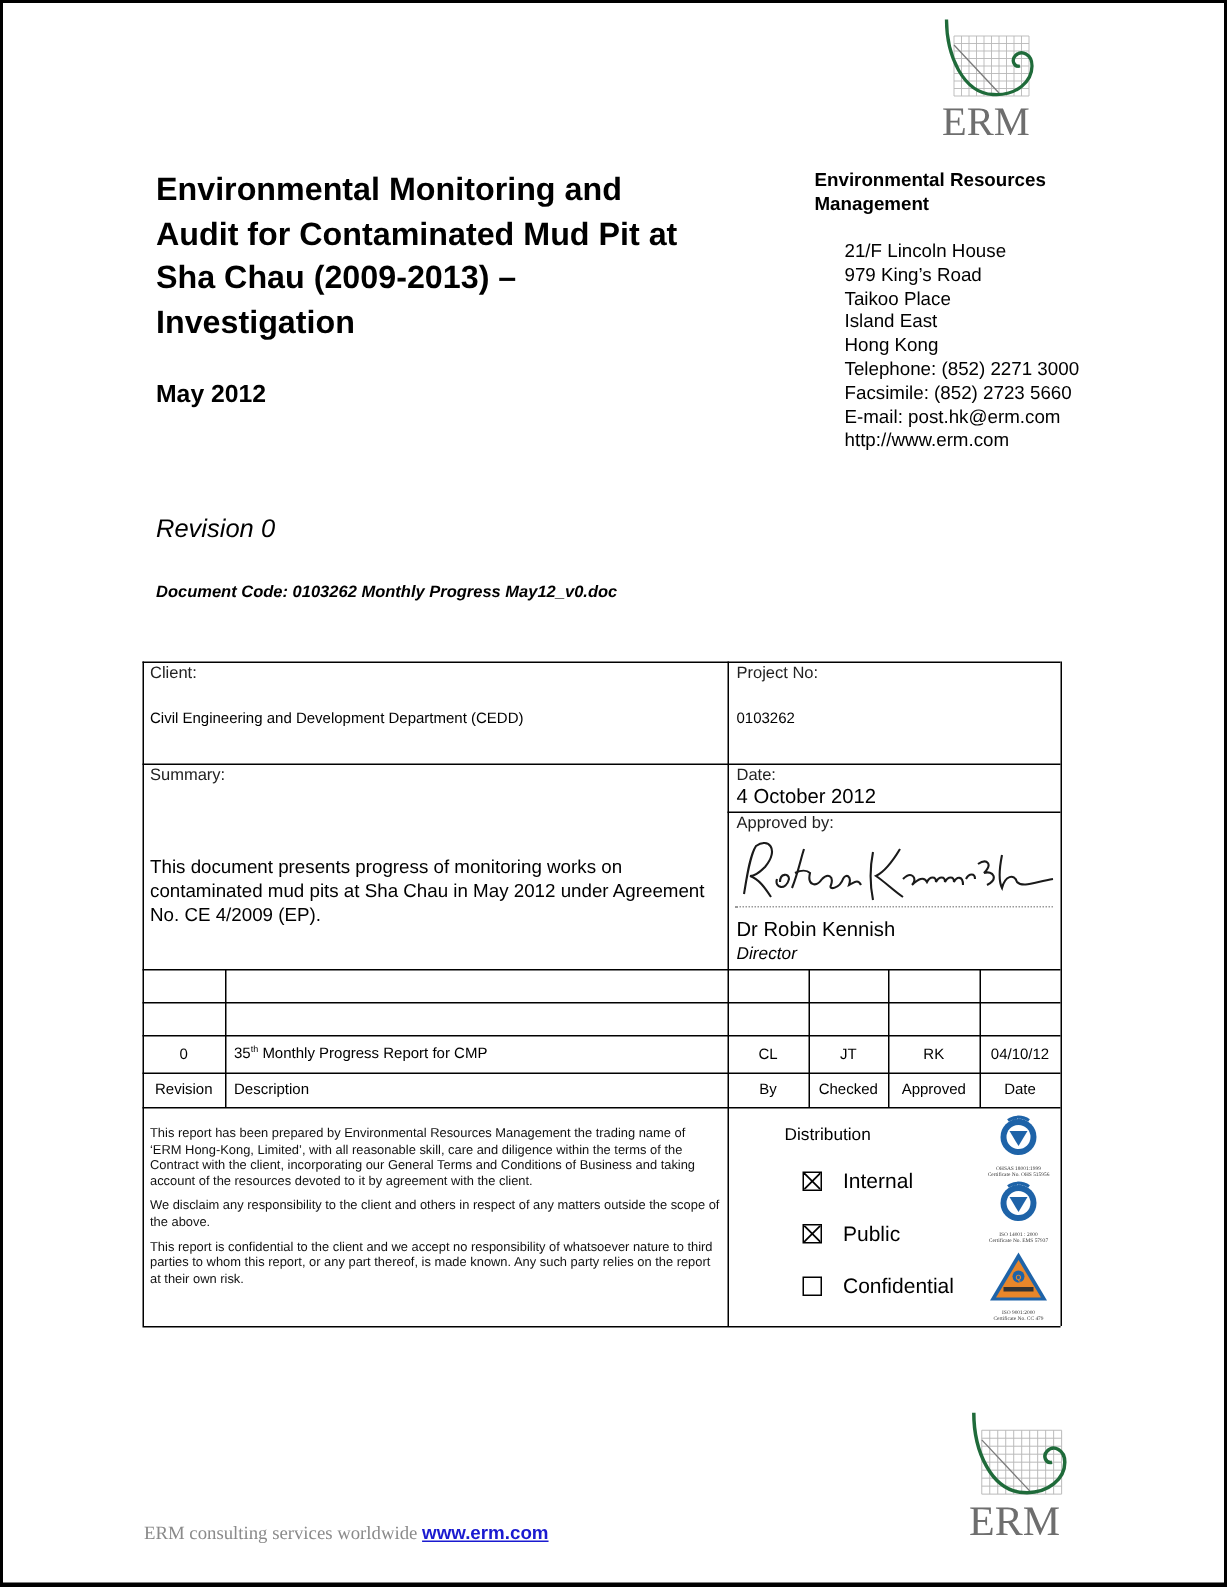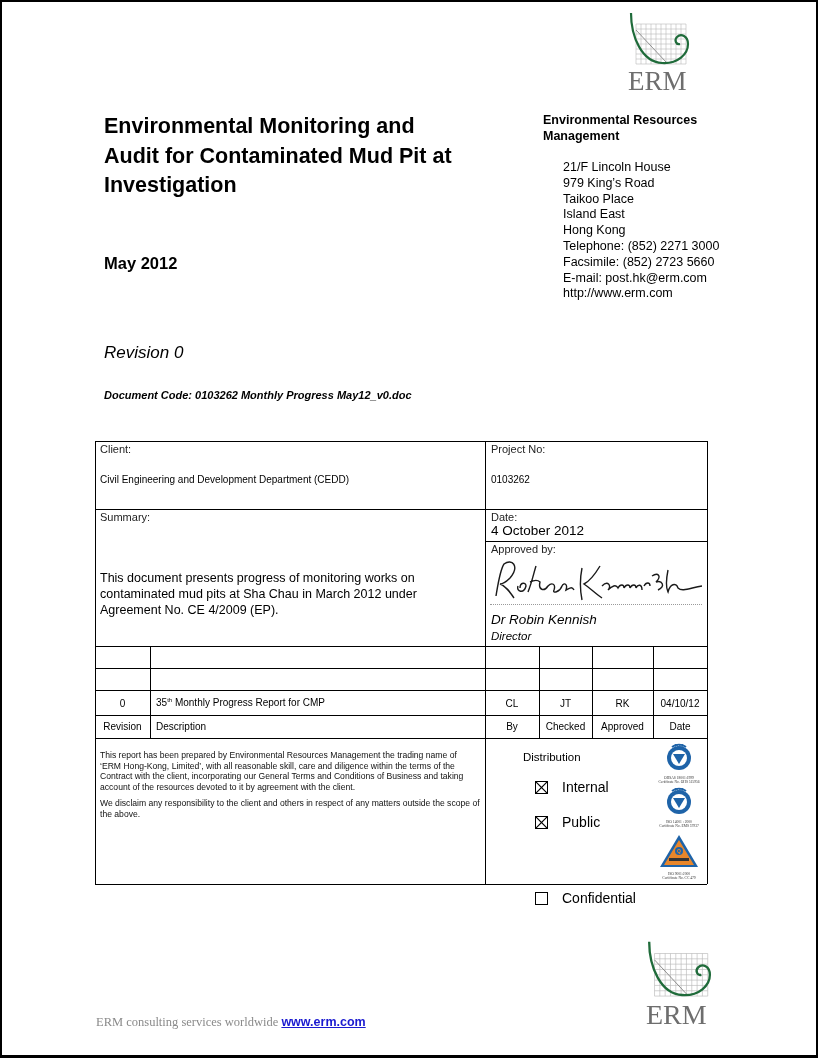--- a/index.html
+++ b/index.html
@@ -116,20 +116,21 @@
     </g>
     <line x1="8" y1="18" x2="38" y2="50" stroke="#7a7a7a" stroke-width="0.8"></line>
     <path d="M3 1 C 3 25, 14 50, 34 51 C 50 52, 60 42, 60 32 C 60 24, 53 21, 49 25 C 46 28, 48 33, 52 32" fill="none" stroke="#1f6b3a" stroke-width="2.2"></path>
   </svg>
   <div class="erm-text">ERM</div>
 </div>
 
 <div class="abs main-title">
   <div>Environmental Monitoring and</div>
   <div>Audit for Contaminated Mud Pit at</div>
+  <div>Sha Chau (2009-2013) –</div>
   <div>Investigation</div>
 </div>
 
 <div class="abs sub-title">
   <div>May 2012</div>
 </div>
 
 <div class="abs revision">Revision 0</div>
 <div class="abs doc-code">Document Code: 0103262 Monthly Progress May12_v0.doc</div>
 
@@ -174,38 +175,38 @@
   <div class="dotted" style="left:490px; top:604px; width:212px;"></div>
 </div>
 
 <div class="abs cell-label" style="left:100px; top:443px;">Client:</div>
 <div class="abs cell-val" style="left:100px; top:474px;">Civil Engineering and Development Department (CEDD)</div>
 
 <div class="abs cell-label" style="left:491px; top:443px;">Project No:</div>
 <div class="abs cell-val" style="left:491px; top:474px;">0103262</div>
 
 <div class="abs cell-label" style="left:100px; top:511px;">Summary:</div>
-<div class="abs" style="left:100px; top:570px; width:378px; font-size:12.5px; line-height:16px;">This document presents progress of monitoring works on contaminated mud pits at Sha Chau in March 2012 under Agreement No. CE 4/2009 (EP).</div>
+<div class="abs" style="left:100px; top:570px; width:378px; font-size:12.5px; line-height:16px;">This document presents progress of monitoring works on contaminated mud pits at Sha Chau in May 2012 under Agreement No. CE 4/2009 (EP).</div>
 
 <div class="abs cell-label" style="left:491px; top:511px;">Date:</div>
 <div class="abs" style="left:491px; top:523px; font-size:13.5px;">4 October 2012</div>
 
 <div class="abs cell-label" style="left:491px; top:543px;">Approved by:</div>
 <svg class="abs" style="left:490px; top:556px;" width="215" height="48" viewBox="0 0 215 48">
   <path d="M6 40 C 8 28, 10 14, 14 8 C 22 2, 30 10, 20 22 C 16 26, 12 28, 10 28 C 16 30, 20 36, 24 42
            M28 30 C 26 36, 34 38, 36 30 C 36 26, 30 26, 30 32
            M38 36 C 42 26, 44 16, 46 10 M40 26 C 44 24, 48 24, 50 26 C 48 34, 54 36, 58 30
            M58 30 C 62 26, 66 28, 64 34 C 62 38, 70 36, 72 30 C 74 26, 78 28, 76 34 C 80 32, 82 30, 84 34" fill="none" stroke="#1a1a1a" stroke-width="1.4"></path>
   <path d="M92 12 C 90 22, 90 34, 92 44 M110 10 C 104 20, 98 26, 94 28 C 100 32, 106 38, 112 42
            M112 30 C 118 24, 122 30, 118 34 C 122 30, 126 28, 128 32 C 130 28, 134 28, 134 32 C 136 28, 140 28, 140 32
            C 142 28, 146 28, 146 32 C 148 28, 152 28, 152 34 M154 30 C 156 26, 160 26, 160 30
            M162 20 C 168 16, 172 20, 166 26 C 172 24, 176 30, 168 34 M178 14 C 176 24, 176 32, 178 36
            C 180 28, 186 26, 188 32 C 192 36, 200 32, 212 30" fill="none" stroke="#1a1a1a" stroke-width="1.4"></path>
 </svg>
-<div class="abs" style="left:491px; top:612px; font-size:13.5px; font-style:italic;">Dr Robin Kennish</div>
+<div class="abs" style="left:491px; top:612px; font-size:13.5px; ">Dr Robin Kennish</div>
 <div class="abs" style="left:491px; top:630px; font-size:11.5px; font-style:italic;">Director</div>
 
 <div>
   <div class="abs small center" style="left:95px; top:698px; width:55px;">0</div>
   <div class="abs small" style="left:156px; top:697px;"><span>35</span><sup style="font-size:6px;">th</sup><span> Monthly Progress Report for CMP</span></div>
   <div class="abs small center" style="left:485px; top:698px; width:54px;">CL</div>
   <div class="abs small center" style="left:539px; top:698px; width:53px;">JT</div>
   <div class="abs small center" style="left:592px; top:698px; width:61px;">RK</div>
   <div class="abs small center" style="left:653px; top:698px; width:54px;">04/10/12</div>
 </div>
@@ -215,20 +216,21 @@
   <div class="abs small" style="left:156px; top:721px;">Description</div>
   <div class="abs small center" style="left:485px; top:721px; width:54px;">By</div>
   <div class="abs small center" style="left:539px; top:721px; width:53px;">Checked</div>
   <div class="abs small center" style="left:592px; top:721px; width:61px;">Approved</div>
   <div class="abs small center" style="left:653px; top:721px; width:54px;">Date</div>
 </div>
 
 <div class="abs disclaimer">
   <p>This report has been prepared by Environmental Resources Management the trading name of ‘ERM Hong-Kong, Limited’, with all reasonable skill, care and diligence within the terms of the Contract with the client, incorporating our General Terms and Conditions of Business and taking account of the resources devoted to it by agreement with the client.</p>
   <p>We disclaim any responsibility to the client and others in respect of any matters outside the scope of the above.</p>
+  <p>This report is confidential to the client and we accept no responsibility of whatsoever nature to third parties to whom this report, or any part thereof, is made known. Any such party relies on the report at their own risk.</p>
 </div>
 
 <div class="abs dist-label">Distribution</div>
 
 <div class="dist-item" style="top:779px;">
   <span class="checkbox">
     <svg width="11" height="11" viewBox="0 0 11 11">
         <line x1="0" y1="0" x2="11" y2="11" stroke="#000" stroke-width="1.2"></line>
         <line x1="11" y1="0" x2="0" y2="11" stroke="#000" stroke-width="1.2"></line>
       </svg>
@@ -237,21 +239,21 @@
 </div>
 <div class="dist-item" style="top:814px;">
   <span class="checkbox">
     <svg width="11" height="11" viewBox="0 0 11 11">
         <line x1="0" y1="0" x2="11" y2="11" stroke="#000" stroke-width="1.2"></line>
         <line x1="11" y1="0" x2="0" y2="11" stroke="#000" stroke-width="1.2"></line>
       </svg>
   </span>
   <span>Public</span>
 </div>
-<div class="dist-item" style="top:849px;margin-top:41px;">
+<div class="dist-item" style="top:849px;">
   <span class="checkbox"></span>
   <span>Confidential</span>
 </div>
 
 <div class="cert" style="top:742px;">
   <svg width="30" height="30" viewBox="0 0 30 30">
     <circle cx="15" cy="16" r="12" fill="#1e63a8"></circle>
     <circle cx="15" cy="16" r="8" fill="#fff"></circle>
     <path d="M9 12 L21 12 L15 22 Z" fill="#1e63a8"></path>
     <path d="M8 5 A12 12 0 0 1 22 5" fill="none" stroke="#1e63a8" stroke-width="2"></path>

